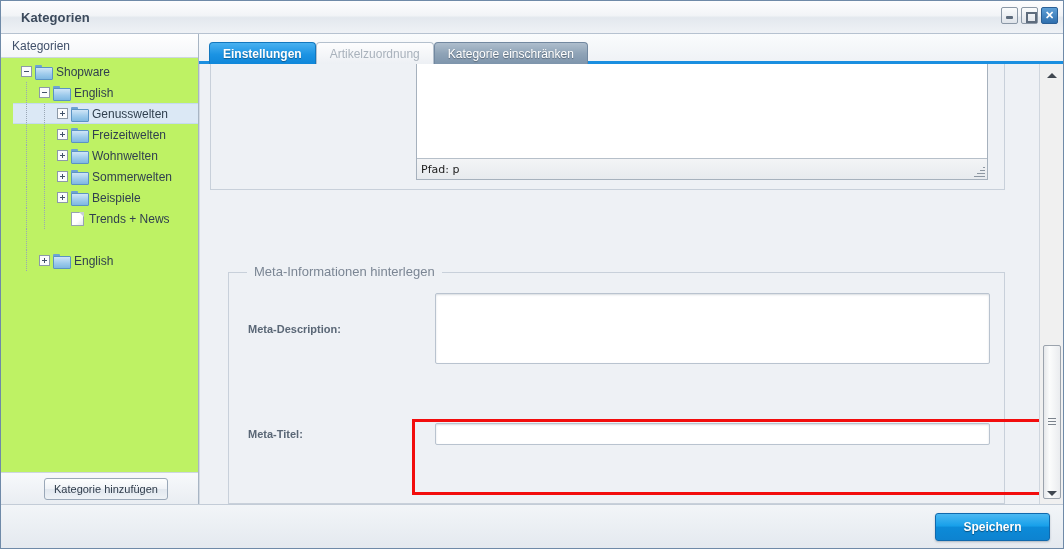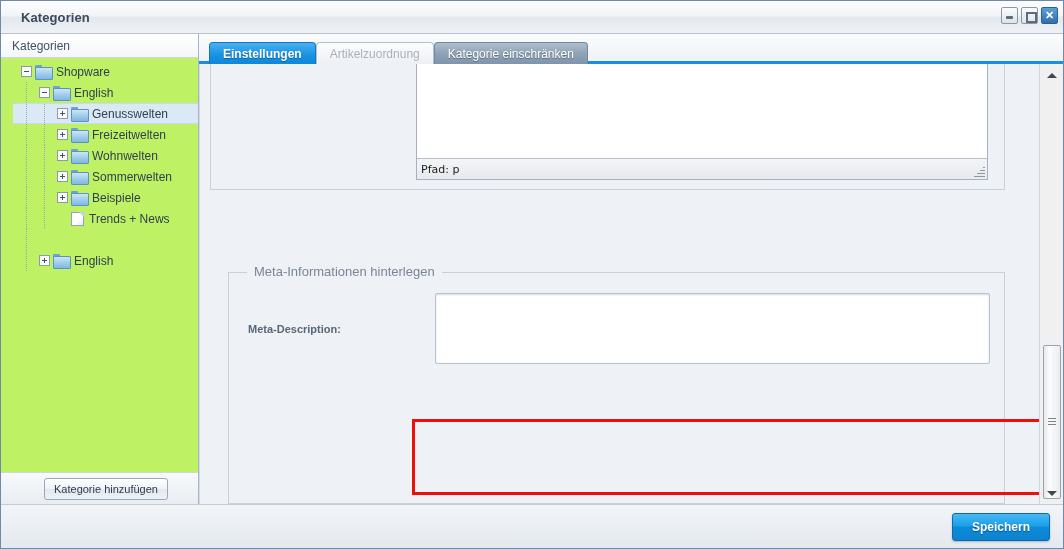--- a/index.html
+++ b/index.html
@@ -428,21 +428,21 @@
   #wfooter {
     flex: 0 0 44px;
     background: linear-gradient(to bottom, #f2f5f8, #e4e9ef);
     border-top: 1px solid #c3ccd7;
     display: flex;
     align-items: center;
     justify-content: flex-end;
     padding-right: 13px;
   }
   #savebtn {
-    width: 98px; height: 28px;
+    width: 115px; height: 28px;
     border: 1px solid #1069ad;
     border-radius: 3px;
     background: linear-gradient(to bottom, #4bb8f2 0%, #18a0ea 45%, #0c8ad8 52%, #0d83d0 100%);
     color: #fff;
     font-size: 12px;
     font-weight: bold;
     font-family: "Liberation Sans", sans-serif;
     text-shadow: 0 1px 1px rgba(0,0,0,.4);
     box-shadow: 0 1px 2px rgba(40,60,80,.3);
     cursor: pointer;
@@ -575,20 +575,26 @@
             <div class="fleg">Meta-Informationen hinterlegen</div>
 
             <div class="frow" style="top:20px">
               <div class="flabel">Meta-Description:</div>
               <div class="finput tall">
                 <textarea style=""></textarea>
               </div>
             </div>
 
 
+            <div class="frow" style="top:150px">
+              <div class="flabel">Meta-Titel:</div>
+              <div class="finput">
+                <input type="text" value="" style="">
+              </div>
+            </div>
 
           </div>
 
           <div id="redbox"></div>
 
         </div>
 
         <div id="vscroll">
           <div class="sbbtn up">
               <i></i>

